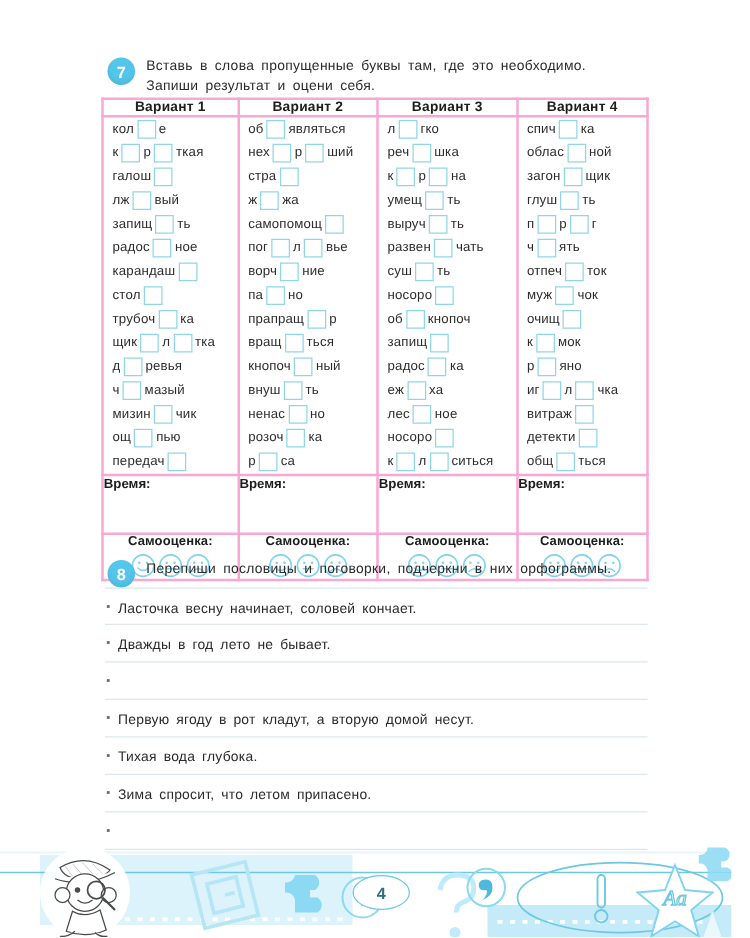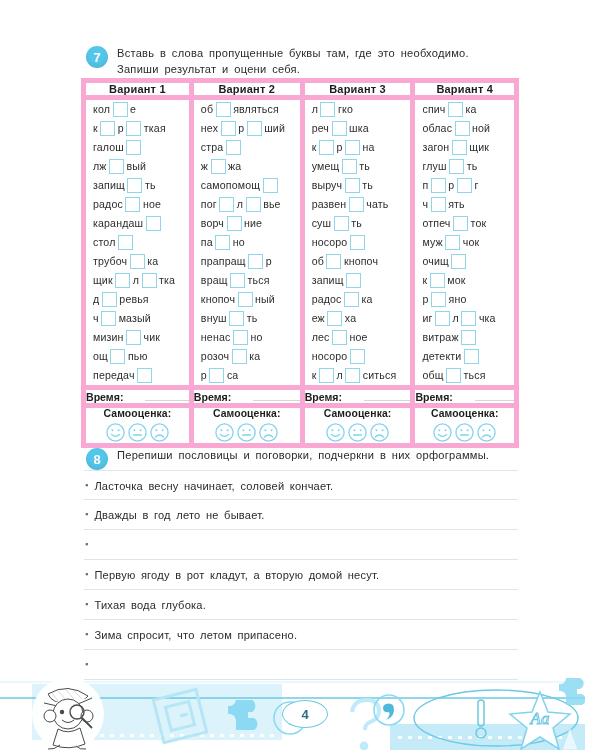--- a/index.html
+++ b/index.html
@@ -29,21 +29,21 @@
   #task7-head { position: absolute; left: 86px; top: 46px; width: 430px; }
 
   
   .vtable {
     position: absolute; left: 81px; top: 78px;
     width: 438px;
     border: 1px solid #b9c3c9;
     border-collapse: collapse;
     background: #fff;
   }
-  .vtable td, .vtable th { border: 5px solid #f9a8d4; padding: 0; vertical-align: top; }
+  .vtable td, .vtable th { border: 2px solid #f9a8d4; padding: 0; vertical-align: top; }
   .vhead {
     text-align: center; font-size: 11px; font-weight: bold;
     color: #1d1d1d; padding: 4px 0 5px 0; letter-spacing: .2px;
   }
   .wordcell { padding: 5px 0 4px 0; margin-left: 41px; }
   .wordlist { list-style: none; }
   .wordlist li {
     display: flex; align-items: center;
     height: 19px;
     padding-left: 7px;
@@ -54,21 +54,21 @@
   .blank {
     display: inline-block;
     width: 15px; height: 15px;
     border: 1px solid #8fd6ea;
     margin: 0 2.5px;
     background: #fff;
     flex: 0 0 auto;
   }
 
   .timecell { padding: 4px 6px 5px 7px; }
-  .timerow { display: flex; align-items: baseline; gap: 22px; }
+  .timerow { display: flex; align-items: baseline; gap: 22px; flex-direction: column; }
   .timelabel { font-size: 10.6px; font-weight: bold; color: #1d1d1d; }
   .timeline-fill { flex: 1 1 auto; border-bottom: 1px solid #cfd8dd; height: 11px; }
 
   .selfcell { padding: 4px 0 6px 0; text-align: center; }
   .selflabel { font-size: 10.4px; font-weight: bold; color: #1d1d1d; letter-spacing: .1px; }
   .faces { margin-top: 3px; display: flex; justify-content: center; gap: 1px; }
   .faces svg { display: block; }
 
   
   #task8-head { position: absolute; left: 86px; top: 448px; width: 430px; }

